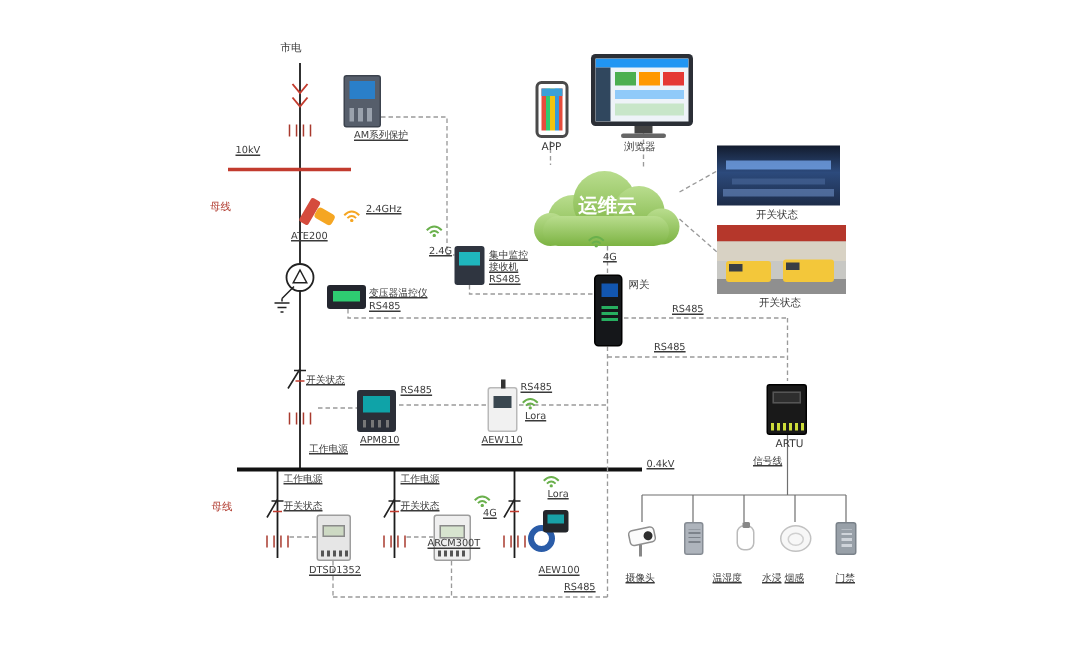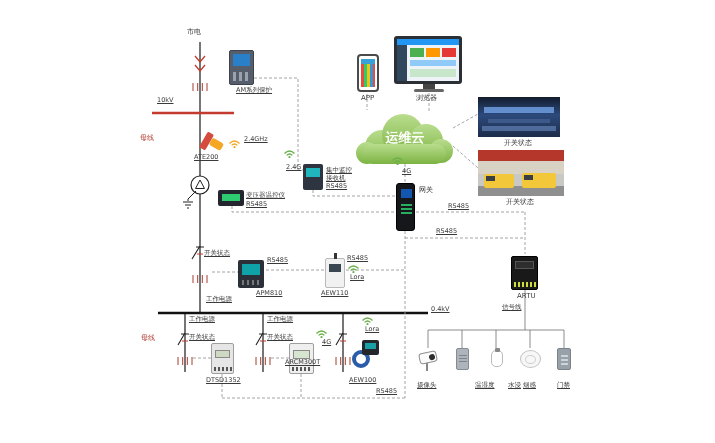--- a/index.html
+++ b/index.html
@@ -324,37 +324,37 @@
 
   <span class="lb" style="left:504px;top:139px">开关状态</span>
   <span class="lb" style="left:506px;top:198px">开关状态</span>
   <span class="lb s" style="left:448px;top:203px">RS485</span>
   <span class="lb s" style="left:436px;top:228px">RS485</span>
   <span class="lb" style="left:517px;top:292px">ARTU</span>
   <span class="lb s" style="left:502px;top:304px">信号线</span>
 
   <span class="lb s" style="left:204px;top:250px">开关状态</span>
   <span class="lb s" style="left:267px;top:257px">RS485</span>
-  <span class="lb s" style="left:256px;top:290px">APM810</span>
+  <span class="lb s" style="left:240px;top:290px">APM810</span>
   <span class="lb s" style="left:347px;top:255px">RS485</span>
   <span class="lb s" style="left:350px;top:274px">Lora</span>
   <span class="lb s" style="left:321px;top:290px">AEW110</span>
   <span class="lb s" style="left:206px;top:296px">工作电源</span>
   <span class="lb red" style="left:141px;top:305px">母线</span>
   <span class="lb s" style="left:431px;top:306px">0.4kV</span>
 
   <span class="lb s" style="left:189px;top:316px">工作电源</span>
   <span class="lb s" style="left:189px;top:334px">开关状态</span>
   <span class="lb s" style="left:206px;top:377px">DTSD1352</span>
   <span class="lb s" style="left:267px;top:316px">工作电源</span>
   <span class="lb s" style="left:267px;top:334px">开关状态</span>
   <span class="lb s" style="left:285px;top:359px">ARCM300T</span>
   <span class="lb s" style="left:322px;top:339px">4G</span>
   <span class="lb s" style="left:365px;top:326px">Lora</span>
-  <span class="lb s" style="left:349px;top:377px">AEW100</span>
+  <span class="lb s" style="left:359px;top:377px">AEW100</span>
   <span class="lb s" style="left:376px;top:388px">RS485</span>
 
   <span class="lb s" style="left:417px;top:382px">摄像头</span>
   <span class="lb s" style="left:475px;top:382px">温湿度</span>
   <span class="lb s" style="left:508px;top:382px">水浸</span>
   <span class="lb s" style="left:523px;top:382px">烟感</span>
   <span class="lb s" style="left:557px;top:382px">门禁</span>
 
 </div>
 

